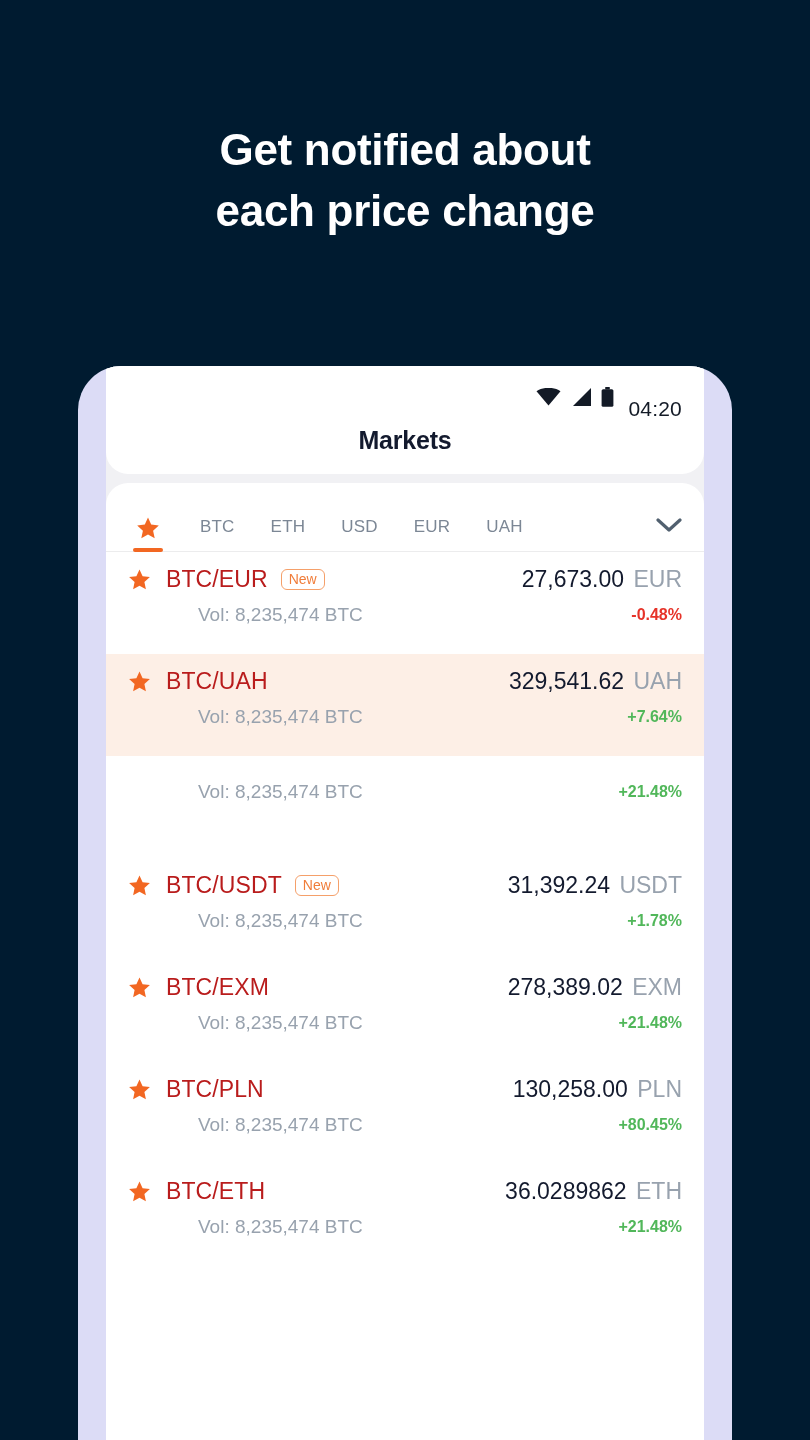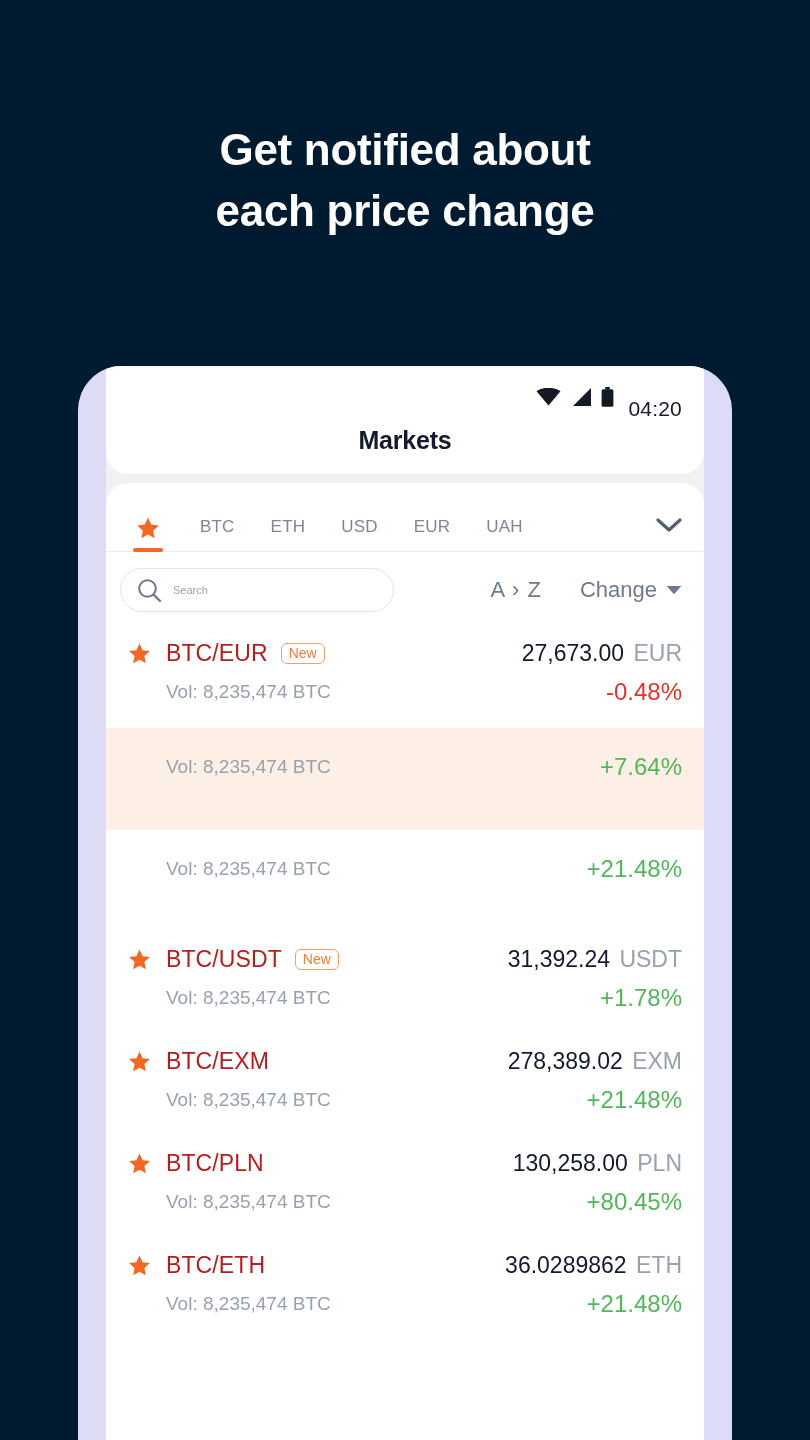--- a/index.html
+++ b/index.html
@@ -241,25 +241,26 @@
   .price-cur { color: #98a2ae; margin-left: 3px; }
   .row-bottom {
     display: flex;
     align-items: center;
     margin-top: 11px;
     padding-left: 38px;
   }
   .volume {
     font-size: 19px;
     color: #98a2ae;
+    margin-left: 32px;
   }
   .change {
     margin-left: auto;
-    font-size: 24px;
-    font-weight: normal;
+    font-size: 16px;
+    font-weight: bold;
     white-space: nowrap;
   }
   .change.up { color: #51b75a; }
   .change.down { color: #e63329; }
 </style>
 </head>
 <body>
 
 <div class="headline">
   <span class="line">Get notified about</span>
@@ -302,56 +303,50 @@
         <div class="tab">EUR</div>
         <div class="tab">UAH</div>
         <div class="tabs-spacer"></div>
         <div class="tab-chevron">
           <svg width="26" height="15" viewBox="0 0 26 15">
             <path d="M2 2 L13 12 L24 2" stroke="#51606f" stroke-width="3.2" fill="none" stroke-linecap="round" stroke-linejoin="round"></path>
           </svg>
         </div>
       </div>
 
-      <div class="search-row">
-        <div class="search-box">
-          <svg class="search-icon" viewBox="0 0 25 25">
-            <circle cx="10.5" cy="10.5" r="8.3" stroke="#6f7b89" stroke-width="2.1" fill="none"></circle>
-            <line x1="16.6" y1="16.6" x2="23" y2="23" stroke="#6f7b89" stroke-width="2.4" stroke-linecap="round"></line>
-          </svg>
-          <input class="search-input" type="text" placeholder="Search" style="">
-        </div>
-        <div class="sort-az">A › Z</div>
-        <div class="sort-change">
-          <span>Change</span>
-          <svg class="caret-down" viewBox="0 0 16 10">
-            <path d="M0.6 1 L15.4 1 L8 9.2 Z" fill="#6f7b89"></path>
-          </svg>
-        </div>
-      </div>
 
       <div class="market-list">
   <div class="market-row">
     <div class="row-top">
       <svg class="row-star" viewBox="0 0 23 22">
         <path d="M11.5 0.6 L14.6 7.3 L21.9 8.1 L16.4 13.1 L17.9 20.3 L11.5 16.7 L5.1 20.3 L6.6 13.1 L1.1 8.1 L8.4 7.3 Z" fill="#f26722"></path>
       </svg>
       <span class="pair-name">BTC/EUR</span>
       <span class="new-badge">New</span>
       <span class="price-block">
         <span class="price-val">27,673.00</span><span class="price-cur"> EUR</span>
       </span>
     </div>
     <div class="row-bottom">
       <span class="volume">Vol: 8,235,474 BTC</span>
       <span class="change down">-0.48%</span>
     </div>
   </div>
 
   <div class="market-row highlight">
+    <div class="row-top">
+      <svg class="row-star" viewBox="0 0 23 22">
+        <path d="M11.5 0.6 L14.6 7.3 L21.9 8.1 L16.4 13.1 L17.9 20.3 L11.5 16.7 L5.1 20.3 L6.6 13.1 L1.1 8.1 L8.4 7.3 Z" fill="#f26722"></path>
+      </svg>
+      <span class="pair-name">BTC/UAH</span>
+
+      <span class="price-block">
+        <span class="price-val">329,541.62</span><span class="price-cur"> UAH</span>
+      </span>
+    </div>
     <div class="row-bottom">
       <span class="volume">Vol: 8,235,474 BTC</span>
       <span class="change up">+7.64%</span>
     </div>
   </div>
 
   <div class="market-row">
     <div class="row-bottom">
       <span class="volume">Vol: 8,235,474 BTC</span>
       <span class="change up">+21.48%</span>

